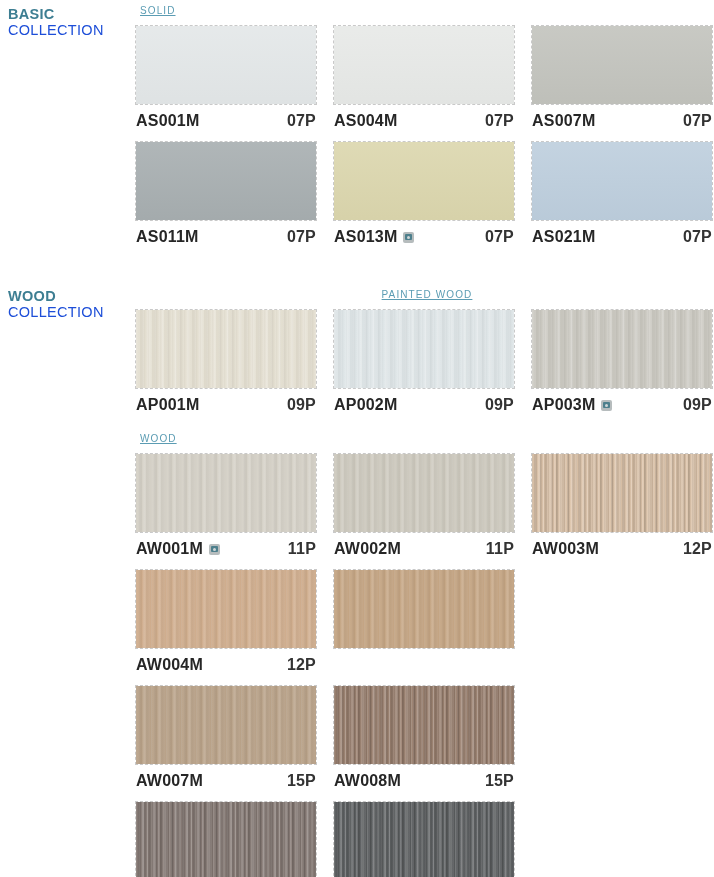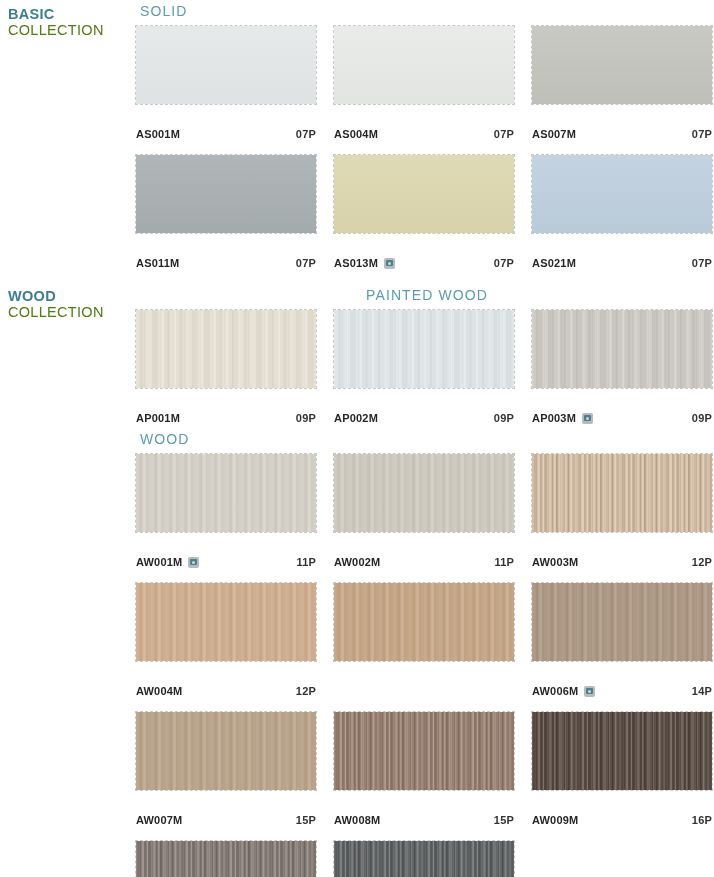--- a/index.html
+++ b/index.html
@@ -31,36 +31,37 @@
     font-size: 14.5px;
     font-weight: bold;
     letter-spacing: 0.3px;
     color: #3d7e92;
     line-height: 16px;
   }
   .collection-sub {
     font-size: 14.5px;
     font-weight: normal;
     letter-spacing: 0.3px;
-    color: #4d7c0f;
+    color: #1d4ed8;
     line-height: 16px;
   }
 
   
   .group {
     position: absolute;
     left: 136px;
     width: 578px;
   }
   .group-title {
-    font-size: 14px;
+    font-size: 10px;
     letter-spacing: 1.1px;
     color: #5b9cb3;
     line-height: 14px;
     margin: 0 0 8px 4px;
+    text-decoration: underline;
   }
 
   .row {
     display: flex;
     gap: 18px;
     margin-bottom: 10px;
   }
   .cell {
     width: 180px;
     flex: 0 0 180px;
@@ -73,22 +74,22 @@
     outline: 1px dashed #c9c9c9;
     outline-offset: 0px;
     background-repeat: no-repeat;
     background-size: 100% 100%;
   }
 
   .meta {
     display: flex;
     align-items: center;
     height: 22px;
-    margin-top: 19px;
-    font-size: 11px;
+    margin-top: 6px;
+    font-size: 16px;
   }
   .code {
     font-weight: bold;
     letter-spacing: 0.2px;
     color: #262626;
     white-space: nowrap;
   }
   .finish {
     margin-left: auto;
     font-weight: bold;
@@ -295,49 +296,34 @@
           <div class="cell">
             <div class="swatch grain" style="background-color: rgb(207, 172, 140);"></div>
             <div class="meta">
               <span class="code">AW004M</span>
               <span class="finish">12P</span>
             </div>
           </div>
           <div class="cell">
             <div class="swatch grain" style="background-color: rgb(196, 164, 130);"></div>
           </div>
-          <div class="cell">
-            <div class="swatch grain" style="background-color: rgb(171, 149, 128);"></div>
-            <div class="meta">
-              <span class="code">AW006M</span>
-              <span class="cam"></span>
-              <span class="finish">14P</span>
-            </div>
-          </div>
         </div>
         <div class="row">
           <div class="cell">
             <div class="swatch grain" style="background-color: rgb(184, 161, 135);"></div>
             <div class="meta">
               <span class="code">AW007M</span>
               <span class="finish">15P</span>
             </div>
           </div>
           <div class="cell">
             <div class="swatch grain-strong" style="background-color: rgb(155, 129, 112);"></div>
             <div class="meta">
               <span class="code">AW008M</span>
               <span class="finish">15P</span>
-            </div>
-          </div>
-          <div class="cell">
-            <div class="swatch grain-strong" style="background-color: rgb(88, 74, 65);"></div>
-            <div class="meta">
-              <span class="code">AW009M</span>
-              <span class="finish">16P</span>
             </div>
           </div>
         </div>
         <div class="row">
           <div class="cell">
             <div class="swatch grain-strong" style="background-color: rgb(135, 123, 118);"></div>
             <div class="meta"></div>
           </div>
           <div class="cell">
             <div class="swatch grain-strong" style="background-color: rgb(95, 98, 100);"></div>

